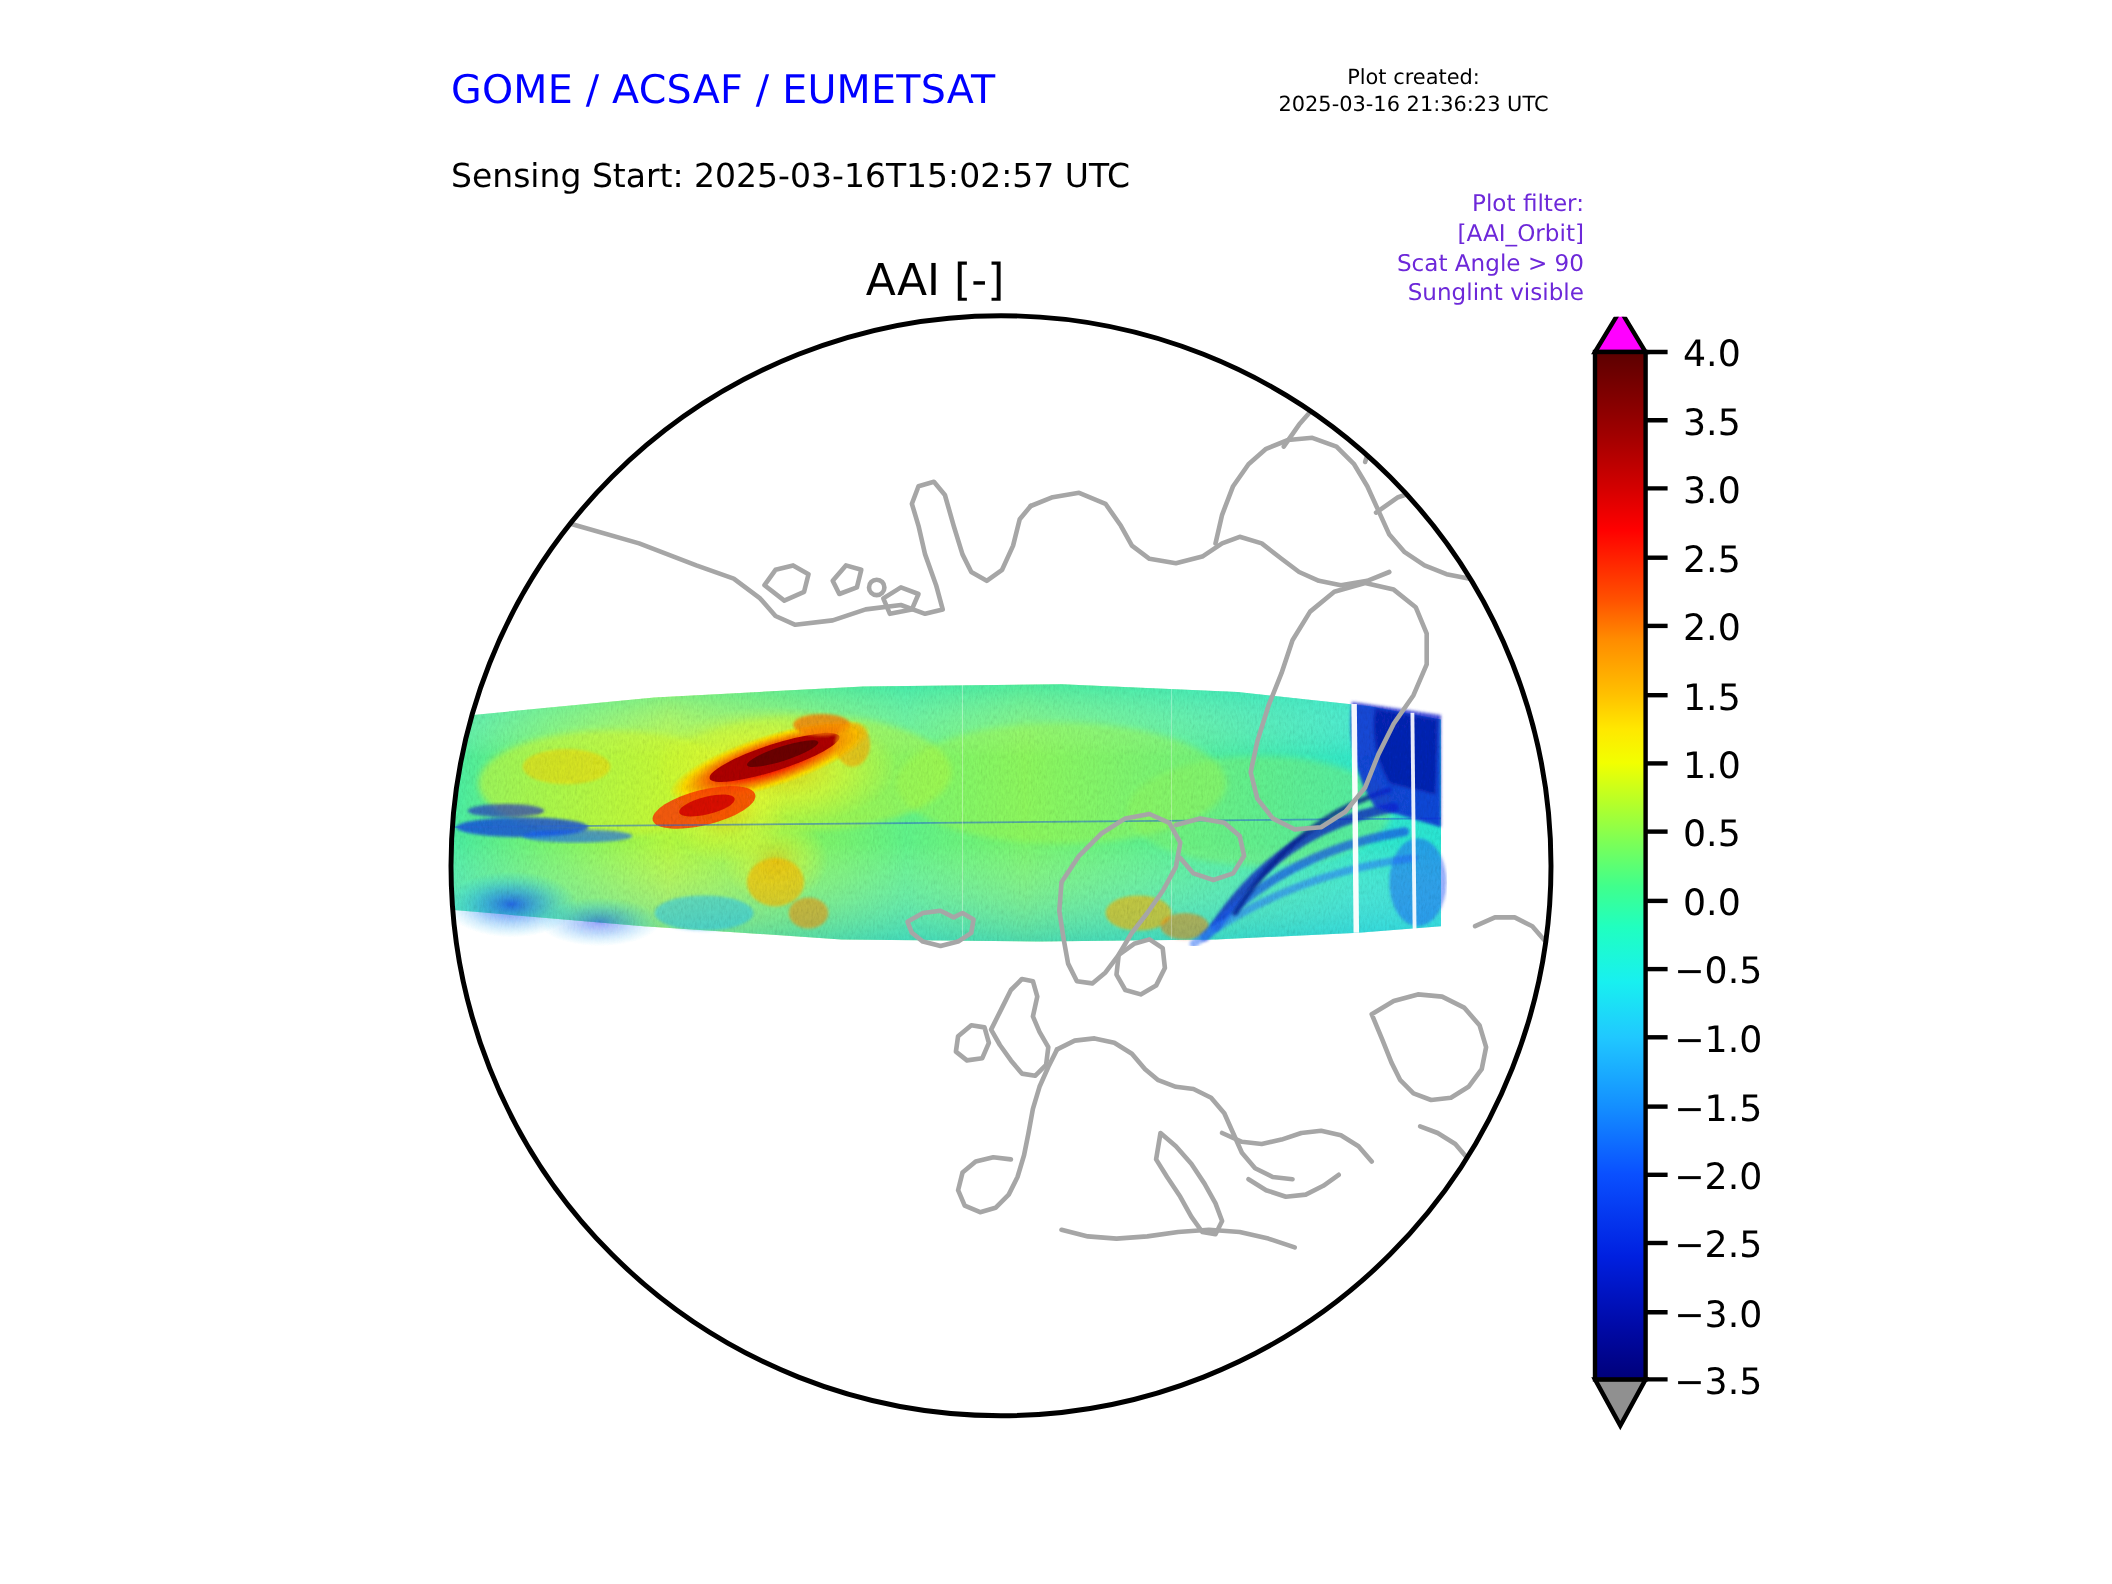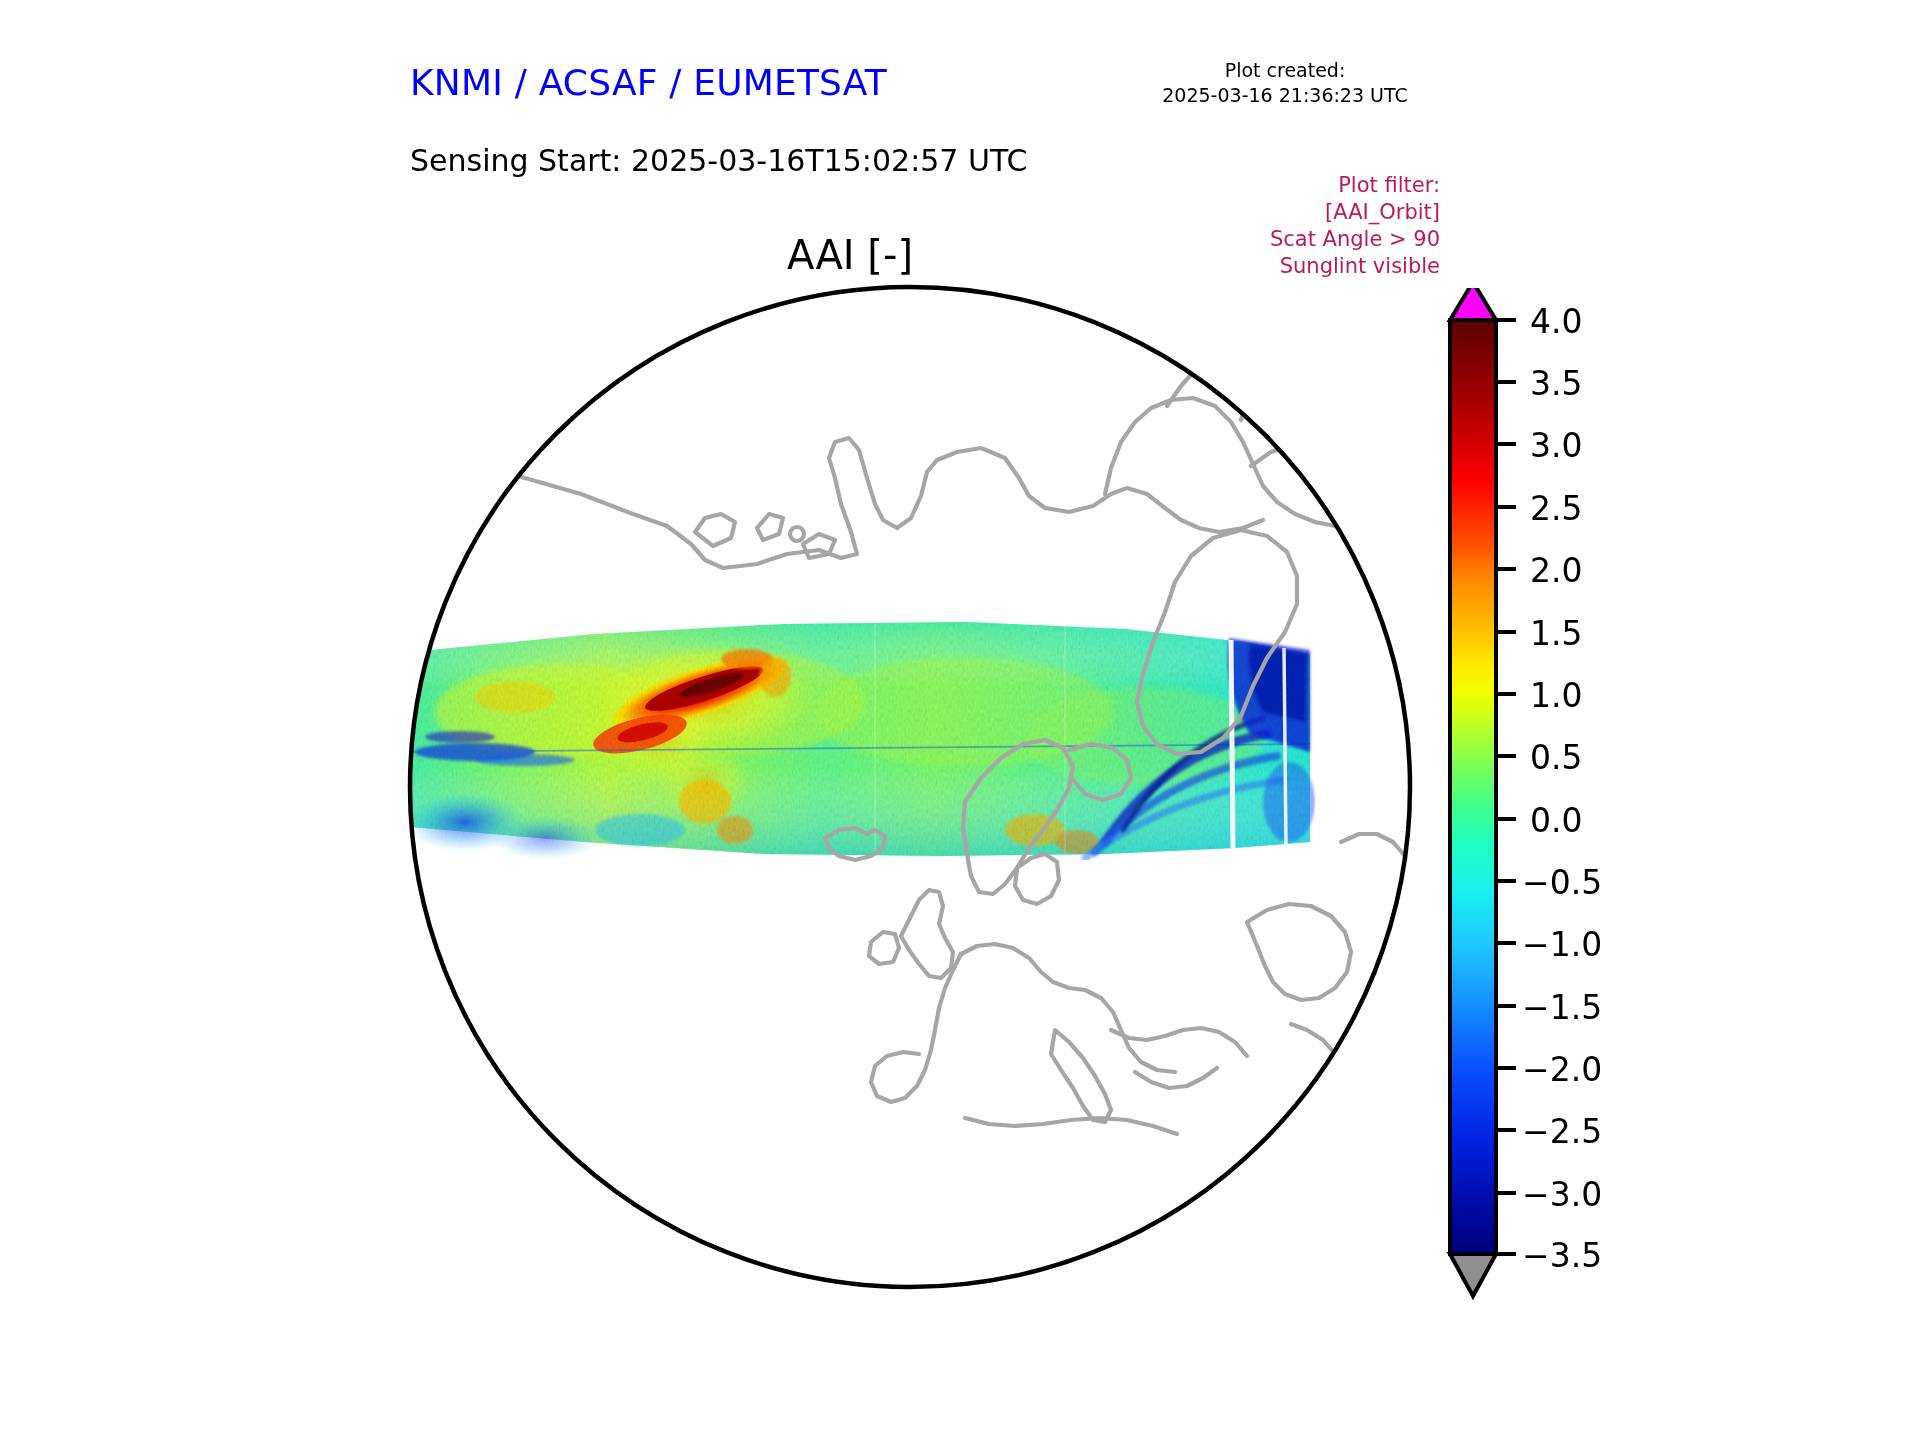--- a/index.html
+++ b/index.html
@@ -10,35 +10,35 @@
 
   
   #org-title{left:410px;top:62px;font-size:36px;color:#0000ff;letter-spacing:.2px;white-space:nowrap;}
 
   #created-block{left:1140px;top:58px;width:290px;text-align:center;font-size:19px;line-height:25px;color:#000;}
 
   #product-block{left:410px;top:140px;font-size:30px;line-height:42px;color:#000;white-space:nowrap;}
 
   #var-title{left:700px;top:232px;width:300px;text-align:center;font-size:40px;color:#000;}
 
-  #filter-block{left:1180px;top:172px;width:260px;text-align:right;font-size:21px;line-height:27px;color:#be185d;}
+  #filter-block{left:1180px;top:172px;width:260px;text-align:right;font-size:21px;line-height:27px;color:#6d28d9;}
 
   
   #map-wrap{left:405px;top:282px;width:1010px;height:1010px;}
   #map-svg{display:block;width:1010px;height:1010px;}
 
   
   #cbar-wrap{left:1440px;top:288px;width:220px;height:1030px;}
   #cbar-svg{display:block;width:220px;height:1030px;}
   .cb-label{font-family:"DejaVu Sans","Liberation Sans",sans-serif;font-size:33px;fill:#000;}
 </style>
 </head>
 <body>
 
-<div class="abs" id="org-title">KNMI / ACSAF / EUMETSAT</div>
+<div class="abs" id="org-title">GOME / ACSAF / EUMETSAT</div>
 
 <div class="abs" id="created-block">
   <div>Plot created:</div>
   <div>2025-03-16 21:36:23 UTC</div>
 </div>
 
 <div class="abs" id="product-block">
   <div>Sensing Start: 2025-03-16T15:02:57 UTC</div>
 </div>
 

